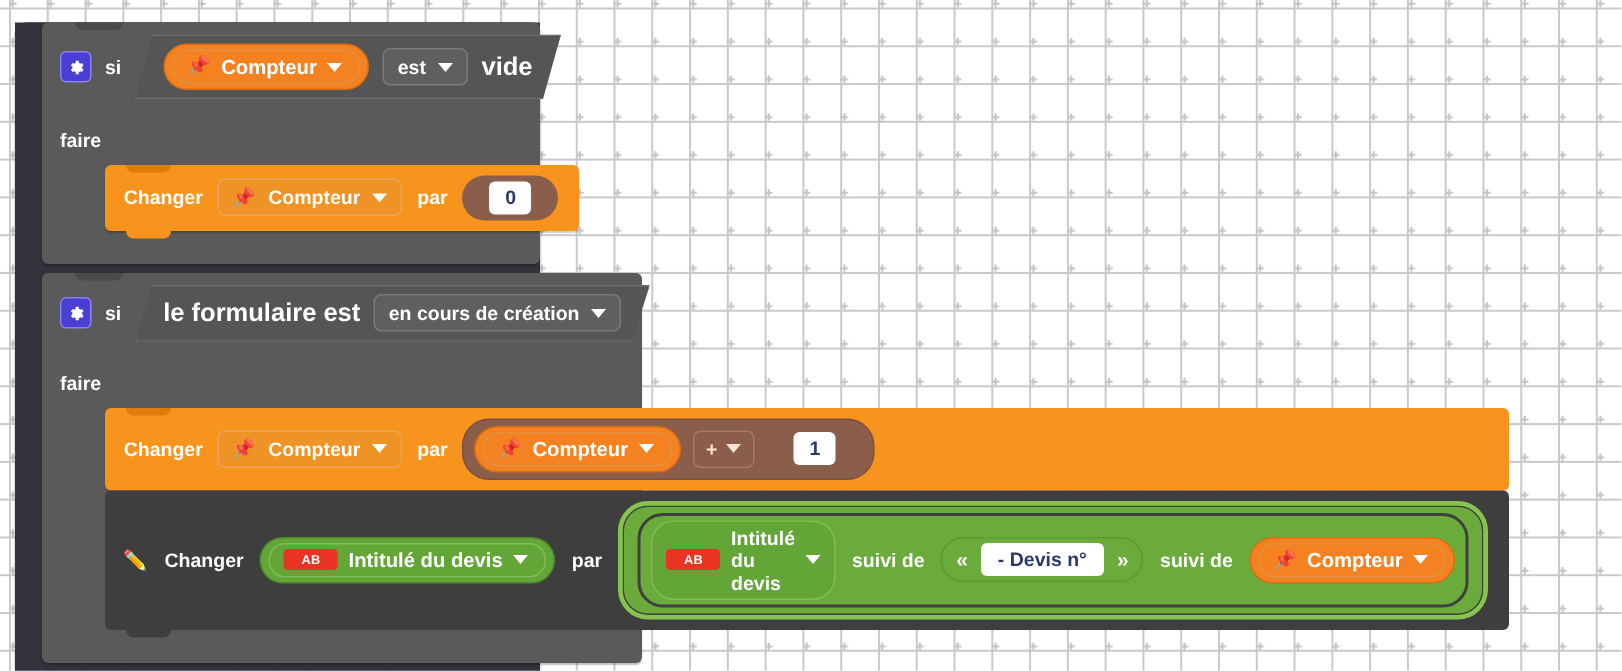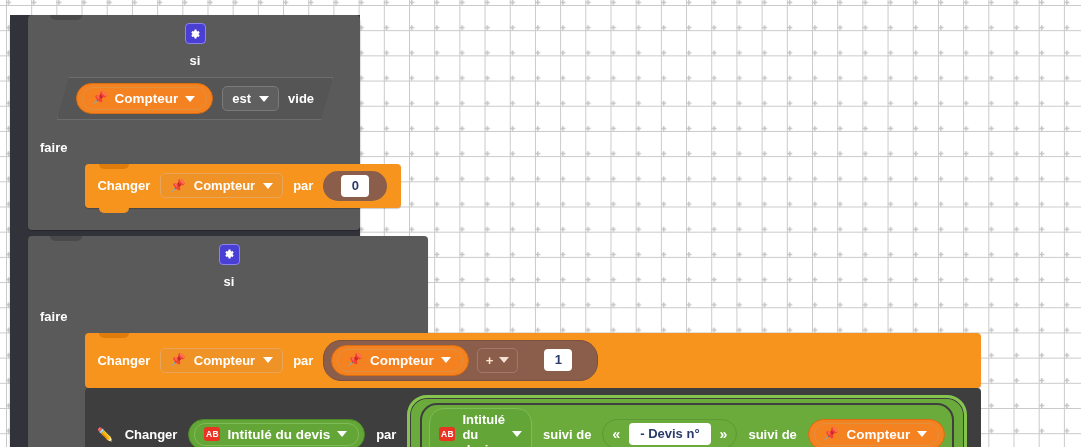--- a/index.html
+++ b/index.html
@@ -50,42 +50,41 @@
     box-shadow:0 1px 1px rgba(0,0,0,.25);
   }
   .ctl .notch-top{
     position:absolute;top:0;left:22px;width:32px;height:5px;
     background:#4a4a4a;border-radius:0 0 5px 5px;
   }
   .ctl-row{
     display:flex;align-items:center;gap:9px;
     padding:8px 10px 8px 12px;
     min-height:34px;
-    flex-direction:column;
   }
   .ctl-do{
-    display:flex;align-items:flex-start;gap:18px;
+    display:flex;align-items:flex-start;gap:3px;
     padding:0 12px 0 12px;
   }
   .ctl-do-label{
     color:#fff;font-size:13px;font-weight:bold;padding-top:12px;width:44px;
   }
   .ctl-stack{display:flex;flex-direction:column;margin-top:36px;}
   .ctl-bottom{height:22px;}
 
   
   .gear{
     width:19px;height:19px;border-radius:4px;background:#4a3fd4;
     border:1px solid #8b82f0;
     display:flex;align-items:center;justify-content:center;flex:none;
   }
   .gear svg{display:block;}
 
   .kw{color:#ffffff;font-size:13px;font-weight:bold;white-space:nowrap;}
-  .kw-reg{color:#ffffff;font-size:13px;font-weight:bold;white-space:nowrap;}
+  .kw-reg{color:#ffffff;font-size:17px;font-weight:bold;white-space:nowrap;}
 
   
   .hex{
     display:flex;align-items:center;gap:9px;
     padding:5px 18px 5px 18px;
     background:#555555;
     border:1px solid #6d6d6d;
     clip-path:polygon(12px 0,100% 0,calc(100% - 12px) 100%,0 100%);
     -webkit-clip-path:polygon(12px 0,100% 0,calc(100% - 12px) 100%,0 100%);
     min-height:26px;
@@ -212,21 +211,21 @@
   .txt-input{
     background:#ffffff;border-radius:4px;
     color:#2a3b6b;font-size:13px;font-weight:bold;
     padding:4px 11px;white-space:nowrap;line-height:1.05;
   }
   .quote{color:#ffffff;font-size:14px;font-weight:bold;}
   .sep-txt{color:#ffffff;font-size:13px;font-weight:bold;white-space:nowrap;}
 
   
   .ico-ab{
-    width:16px;height:14px;border-radius:3px;background:#ea3323;
+    width:36px;height:14px;border-radius:3px;background:#ea3323;
     color:#fff;font-size:8.5px;font-weight:bold;
     display:inline-flex;align-items:center;justify-content:center;
     flex:none;letter-spacing:.3px;
   }
   .ico-pin{font-size:12.5px;line-height:1;flex:none;}
   .ico-pencil{font-size:13px;line-height:1;flex:none;}
 </style>
 </head>
 <body>
 
@@ -298,20 +297,27 @@
       <div class="ctl" style="width:400px;margin-top:6px;">
         <div class="notch-top"></div>
         <div class="ctl-row">
           <div class="gear">
             <svg width="12" height="12" viewBox="0 0 24 24" fill="#ffffff">
               <path d="M12 8a4 4 0 100 8 4 4 0 000-8zm0 6a2 2 0 110-4 2 2 0 010 4z"></path>
               <path d="M19.4 13a7.6 7.6 0 000-2l2-1.6-2-3.4-2.4 1a7.6 7.6 0 00-1.7-1L15 3H11l-.3 2.9a7.6 7.6 0 00-1.7 1l-2.4-1-2 3.4L6.6 11a7.6 7.6 0 000 2l-2 1.6 2 3.4 2.4-1a7.6 7.6 0 001.7 1L11 21h4l.3-2.9a7.6 7.6 0 001.7-1l2.4 1 2-3.4z"></path>
             </svg>
           </div>
           <span class="kw">si</span>
+          <div class="hex">
+            <span class="kw-reg">le formulaire est</span>
+            <span class="fld-dark">
+              <span>en cours de création</span>
+              <i class="caret"></i>
+            </span>
+          </div>
         </div>
 
         <div class="ctl-do">
           <div class="ctl-do-label">faire</div>
           <div class="ctl-stack">
 
             <div class="stmt-orange">
               <span class="snotch top"></span>
               <span class="kw">Changer</span>
               <span class="fld-dark" style="background:#f09326;border-color:#e8a55a;">

